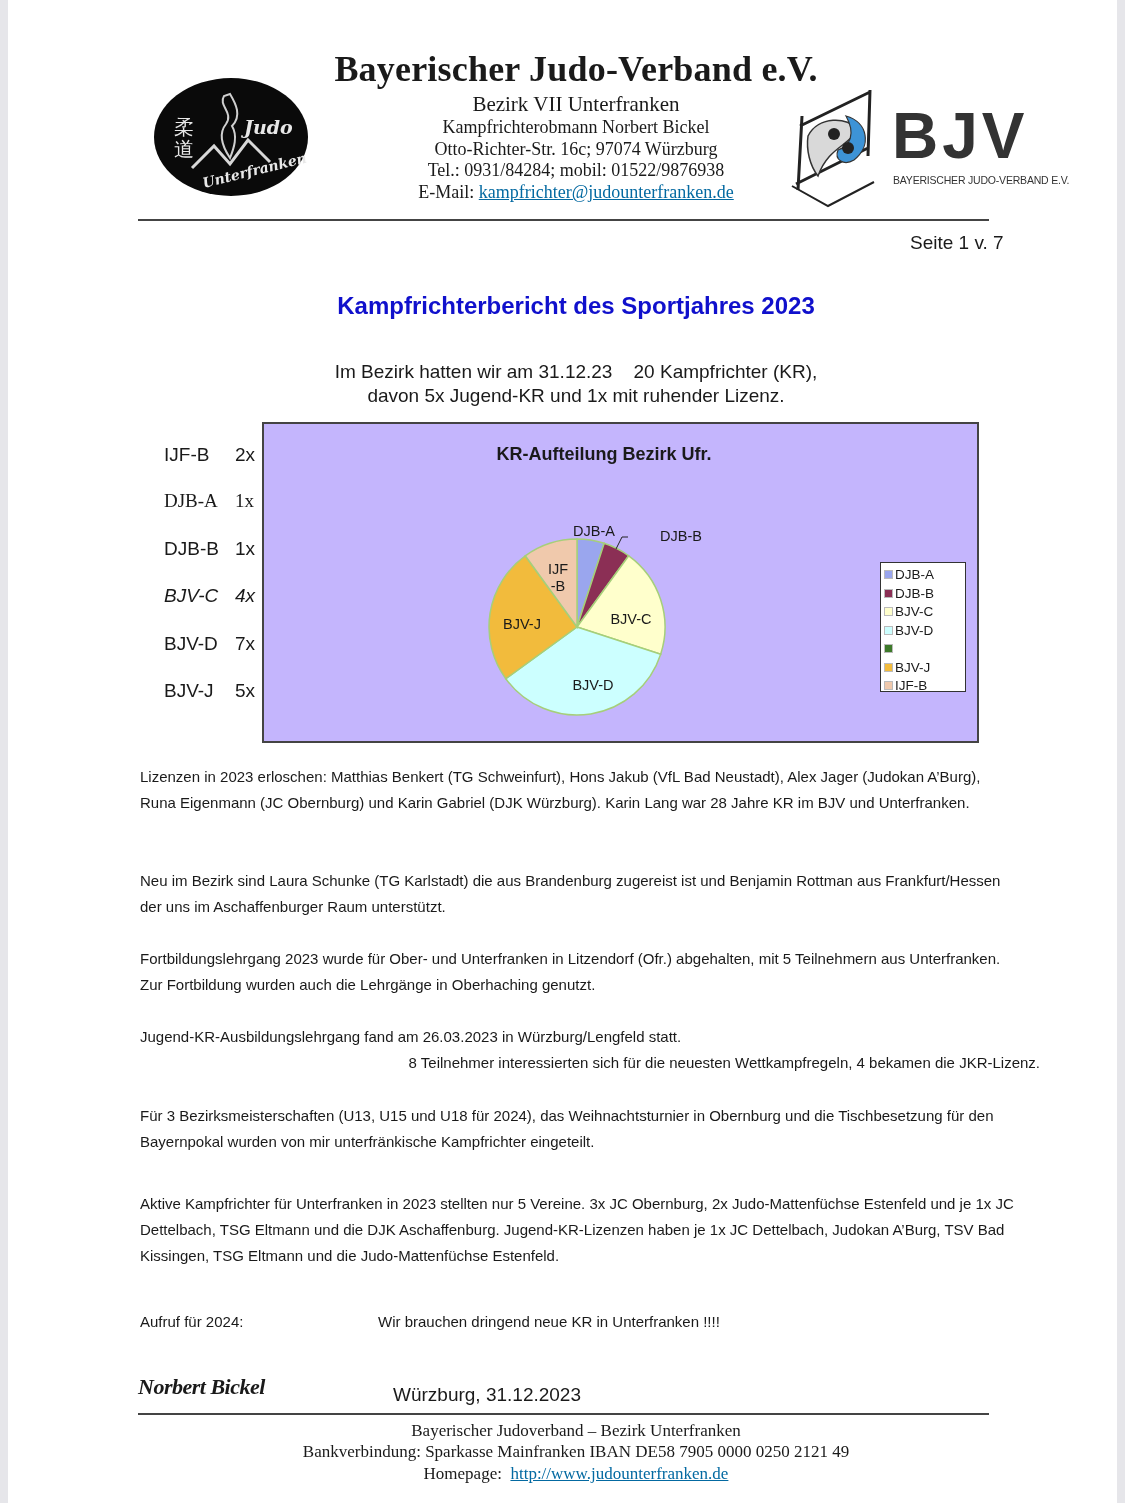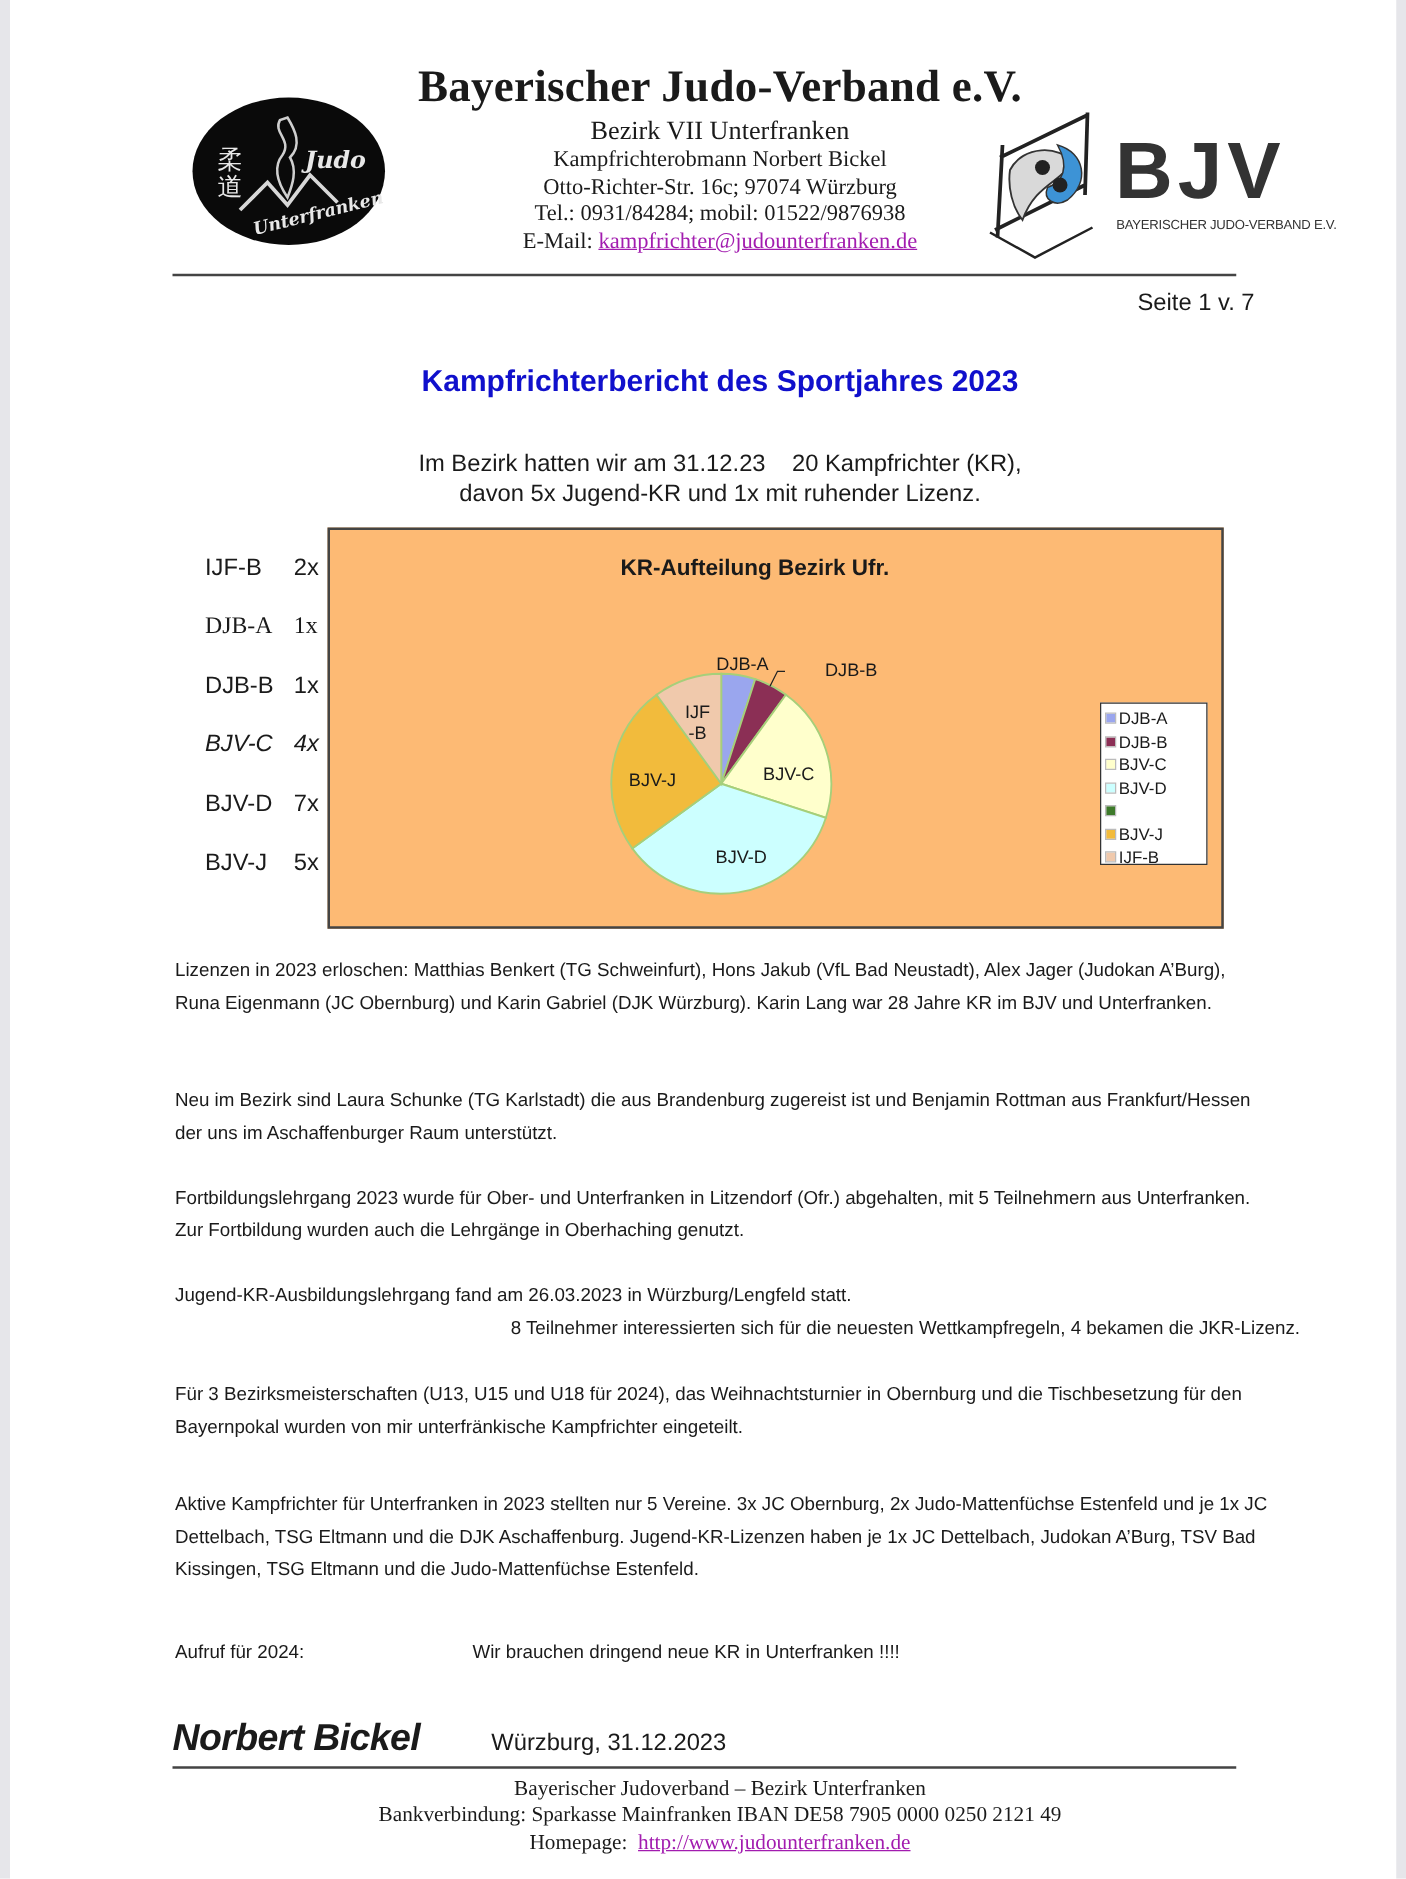--- a/index.html
+++ b/index.html
@@ -15,49 +15,49 @@
   .abs { position: absolute; }
 
   
   .hdr-title { left: 0; width: 1152px; top: 48px; text-align: center; font-size: 36px; font-weight: bold; letter-spacing: 0.2px; }
   .hdr-line { left: 0; width: 1152px; text-align: center; font-size: 18px; }
   .hdr-sub { top: 92px; font-size: 21px; }
   .hdr-l2 { top: 117px; }
   .hdr-l3 { top: 139px; }
   .hdr-l4 { top: 160px; }
   .hdr-l5 { top: 182px; }
-  a.link { color: #a21caf; text-decoration: underline; }
+  a.link { color: #0369a1; text-decoration: underline; }
   .rule { height: 2px; background: #444; }
 
   
   .logo-left { left: 152px; top: 76px; width: 158px; height: 122px; }
   .logo-right { left: 788px; top: 86px; width: 100px; height: 130px; }
   .bjv-letters { left: 892px; top: 104px; font-size: 64px; font-weight: bold; color: #333; letter-spacing: 4px; line-height: 1; }
   .bjv-sub { left: 893px; top: 174px; font-size: 10.5px; color: #333; letter-spacing: -0.2px; }
 
   .page-no { left: 910px; top: 232px; font-size: 19px; }
   .doc-title { left: 0; width: 1152px; top: 292px; text-align: center; font-size: 24px; font-weight: bold; color: #1010cc; }
   .intro { left: 0; width: 1152px; text-align: center; font-size: 19px; }
 
   
   .count-row { left: 140px; font-size: 19px; margin-left: 24px; }
   .count-row .lbl { display: inline-block; width: 71px; }
 
   
-  .chart-box { left: 262px; top: 422px; width: 713px; height: 317px; border: 2px solid #444; background: #fdba74; }
+  .chart-box { left: 262px; top: 422px; width: 713px; height: 317px; border: 2px solid #444; background: #c4b5fd; }
   .chart-title { left: 0; width: 680px; top: 20px; text-align: center; font-size: 18px; font-weight: bold; }
   .pie-svg { left: 0; top: 0; }
   .legend { left: 616px; top: 138px; width: 84px; height: 128px; border: 1px solid #333; background: #fff; }
   .legend-item { position: absolute; left: 14px; font-size: 13.5px; height: 16px; line-height: 16px; }
   .legend-swatch { position: absolute; left: -10px; top: 4px; width: 7px; height: 7px; }
 
   
   .para { left: 140px; width: 880px; font-size: 15px; line-height: 26px; }
 
-  .sig { left: 138px; top: 1374px; font-family: Liberation Sans, sans-serif; font-style: italic; font-size: 30px; font-weight: bold; letter-spacing: -0.5px; }
+  .sig { left: 138px; top: 1374px; font-family: Liberation Serif, serif; font-style: italic; font-size: 22px; font-weight: bold; letter-spacing: -0.5px; }
   .sig-date { left: 393px; top: 1384px; font-size: 19px; }
   .ftr { left: 0; width: 1152px; text-align: center; font-size: 17px; }
 </style>
 </head>
 <body>
 
 <div class="edge-left"></div>
 <div class="edge-right"></div>
 
 <div class="abs logo-left">

